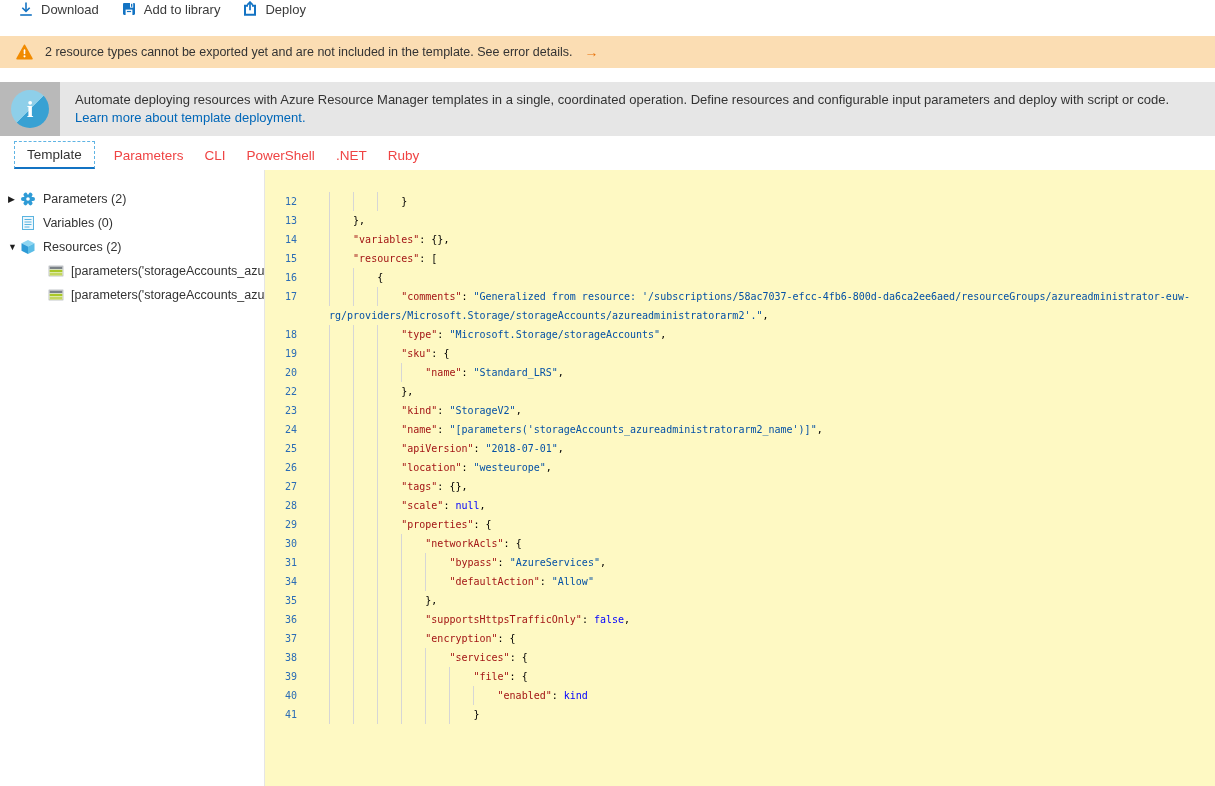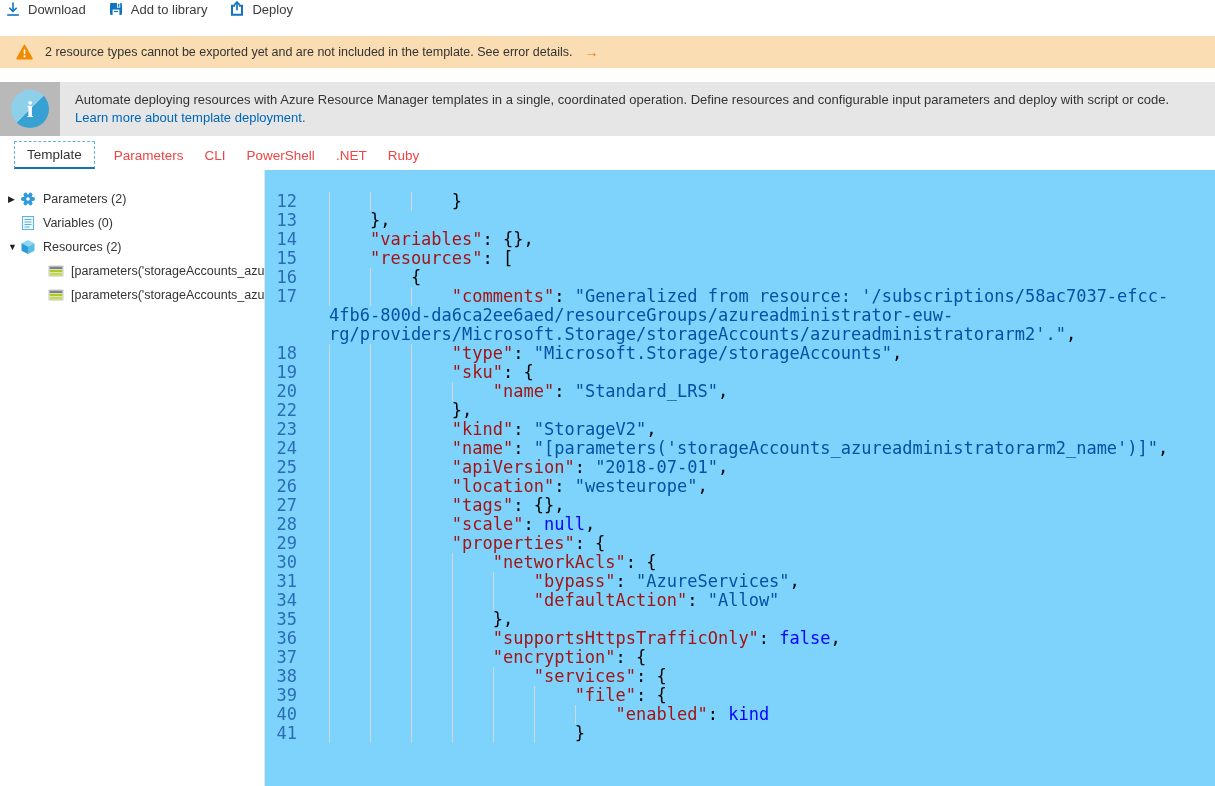--- a/index.html
+++ b/index.html
@@ -2,21 +2,21 @@
 <html><head>
 <meta charset="utf-8">
 <style>
   * { box-sizing: border-box; margin: 0; padding: 0; }
   html, body { width: 1215px; height: 786px; overflow: hidden; background: #fff;
     font-family: "Liberation Sans", sans-serif; color: #333; }
   body { position: relative; }
 
   
   .toolbar { position: absolute; top: 0; left: 0; right: 0; height: 18px;
-    display: flex; align-items: center; padding-left: 5px; gap: 22px; background: #fff; }
+    display: flex; align-items: center; padding-left: 18px; gap: 22px; background: #fff; }
   .tb-item { display: flex; align-items: center; gap: 7px; font-size: 13px; color: #3b3b3b; cursor: pointer; }
   .tb-item svg { display: block; }
 
   
   .warnbar { position: absolute; top: 36px; left: 0; right: 0; height: 32px;
     background: #fbddb3; display: flex; align-items: center; padding-left: 16px; gap: 12px; font-size: 12.5px; color: #333; }
   .warn-arrow { color: #e8730c; font-weight: bold; font-size: 14px; cursor: pointer; }
 
   
   .infobar { position: absolute; top: 82px; left: 0; right: 0; height: 54px;
@@ -41,22 +41,22 @@
     padding-top: 17px; background: #fff; overflow: hidden; }
   .tree-row { display: flex; align-items: center; height: 24px; font-size: 12.5px; color: #333;
     white-space: nowrap; overflow: hidden; cursor: pointer; }
   .tree-row .arrow { flex: 0 0 20px; padding-left: 8px; font-size: 9px; color: #1e1e1e; }
   .tree-row .ticon { flex: 0 0 16px; height: 16px; margin-right: 7px; }
   .tree-row.child { padding-left: 48px; }
   .tree-label { overflow: hidden; }
 
   
   .editor { position: absolute; top: 170px; left: 264px; right: 0; bottom: 0;
-    background: #7dd3fc; border-left: 1px solid #e5e5e5; padding-top: 22px; overflow: hidden;
-    font-family: "DejaVu Sans Mono", monospace; font-size: 17px; cursor: text; }
+    background: #fef9c3; border-left: 1px solid #e5e5e5; padding-top: 22px; overflow: hidden;
+    font-family: "DejaVu Sans Mono", monospace; font-size: 10px; cursor: text; }
   .code-row { display: flex; }
   .gutter { flex: 0 0 44px; text-align: right; padding-right: 12px; color: #2b6cb5;
     line-height: 19px; user-select: none; }
   .codeline { flex: 1; padding-left: 20px; white-space: pre-wrap; overflow-wrap: break-word;
     line-height: 19px; color: #000; padding-right: 4px; }
   .ind { display: inline-block; height: 19px; vertical-align: top;
     background-image: repeating-linear-gradient(to right, #d6d6d6 0, #d6d6d6 1px, transparent 1px, transparent 4ch); }
   .tok-k  { color: #a31515; }
   .tok-v  { color: #0451a5; }
   .tok-kw { color: #0000ff; }

